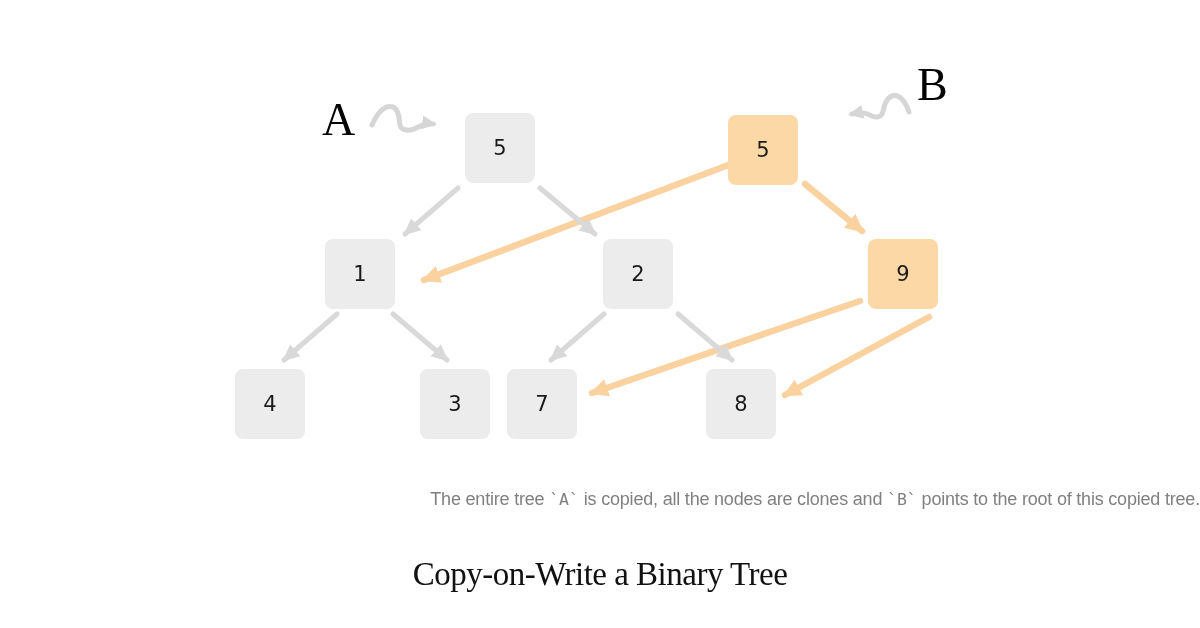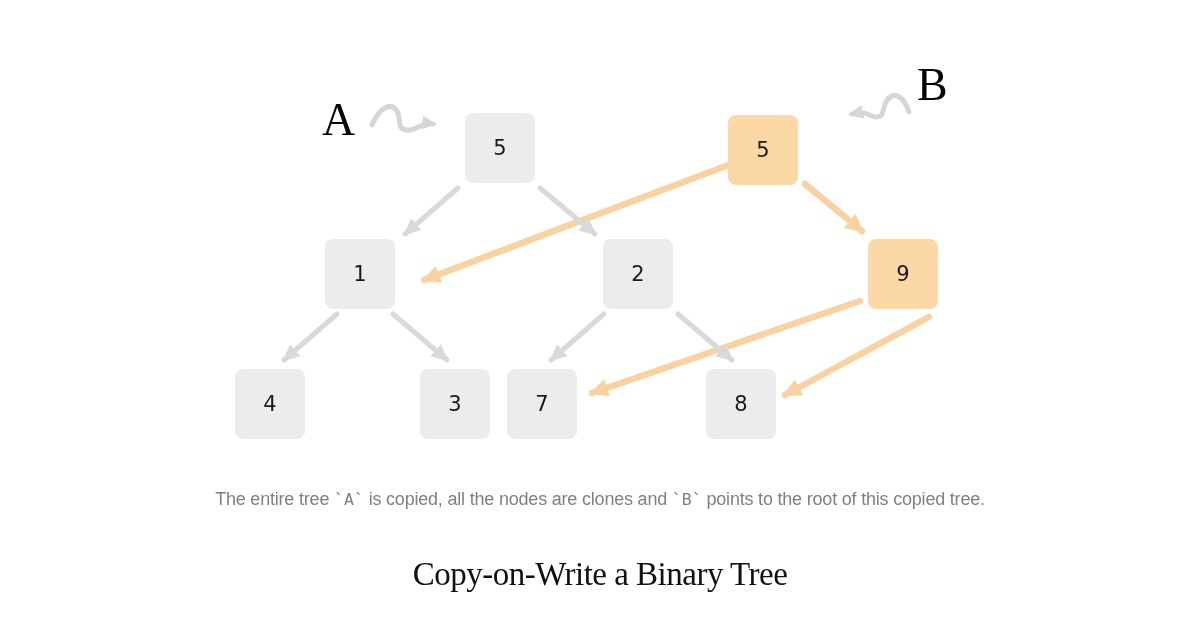--- a/index.html
+++ b/index.html
@@ -16,21 +16,21 @@
   }
   .node.gray{background:var(--gray-node,#ececec);}
   .node.orange{background:var(--orange-node,#fcd8a6);}
   .tree-label{
     position:absolute;font-family:"Liberation Serif",serif;
     font-size:46px;line-height:1;color:#050505;
   }
   .label-a{left:322px;top:97px;}
   .label-b{left:917px;top:62px;}
   .caption{
-    position:absolute;left:0;right:0;top:489px;text-align:center;
+    position:absolute;left:0;right:0;top:489px;text-align:right;
     font-family:"Liberation Sans",sans-serif;font-size:18px;
     letter-spacing:-0.2px;color:var(--caption-text,#808080);
   }
   .caption .code{
     font-family:"DejaVu Sans Mono","Liberation Mono",monospace;
     font-size:16.5px;letter-spacing:0;
   }
   .title{
     position:absolute;left:0;right:0;top:556px;text-align:center;
     font-family:"Liberation Serif",serif;font-size:33px;

